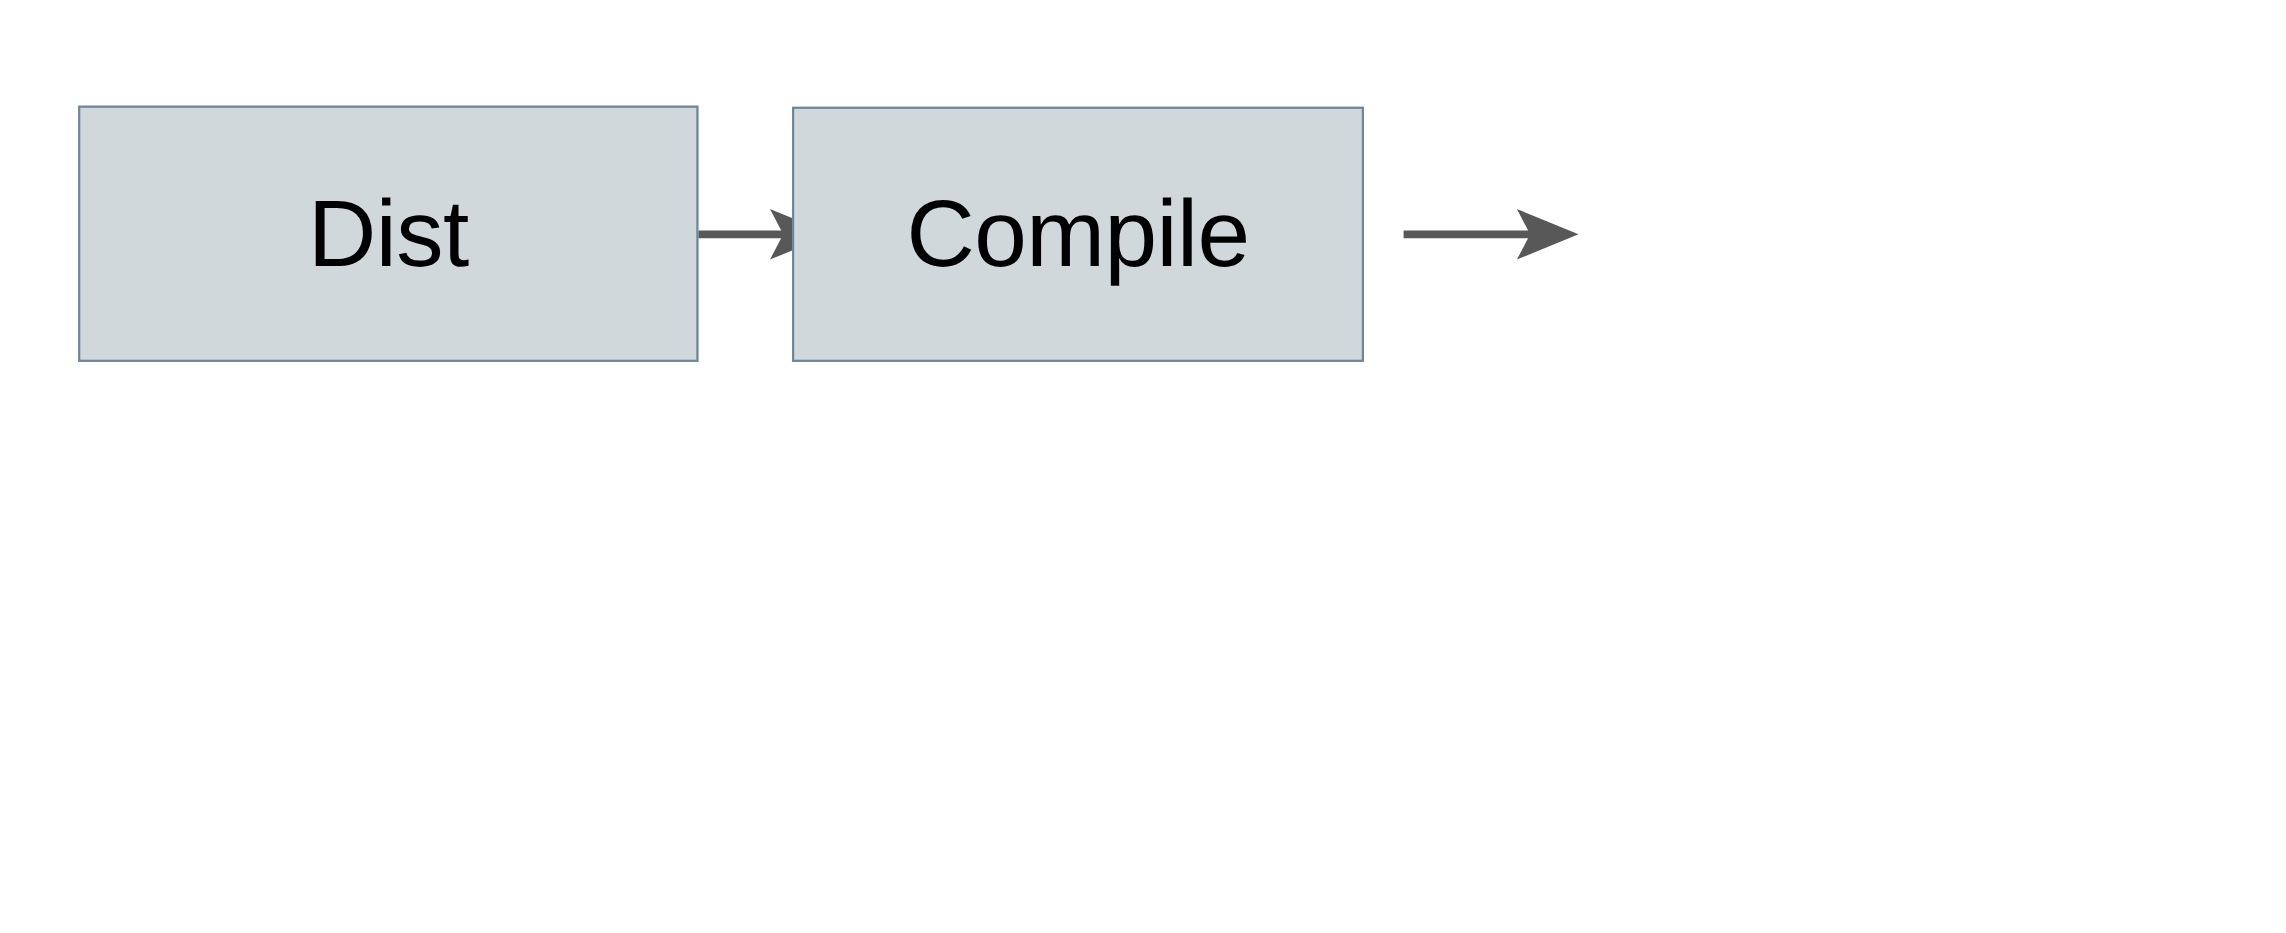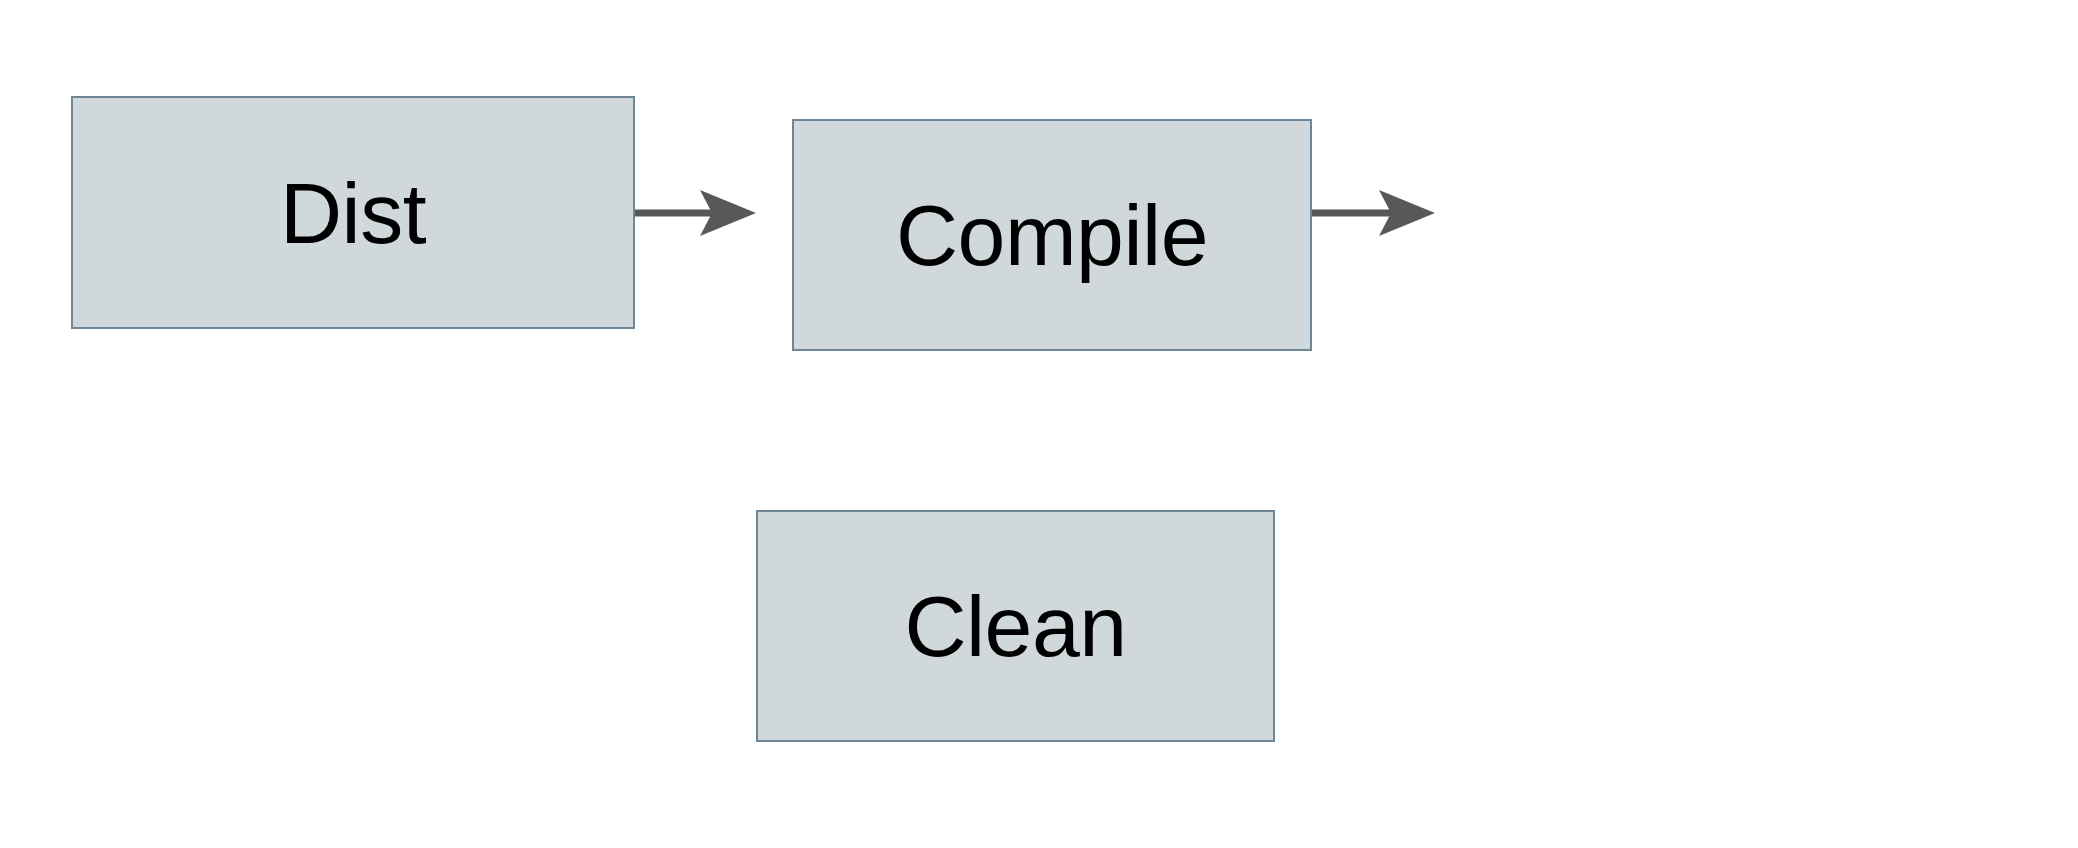--- a/index.html
+++ b/index.html
@@ -69,22 +69,19 @@
     <g>
       <line class="edge-line" x1="1276" y1="213" x2="1391" y2="213"></line>
       <path class="edge-head" d="M 1435 213 L 1379 190 L 1391 213 L 1379 236 Z"></path>
     </g>
   </svg>
 
   <div class="node" style="left:71px; top:96px; width:564px; height:233px;">
     <span class="node-label">Dist</span>
   </div>
 
-  <div class="node" style="left:792px; top:97px; width:520px; height:232px;margin-top:22px;">
+  <div class="node" style="left:720px; top:97px; width:520px; height:232px;">
     <span class="node-label">Compile</span>
   </div>
 
 
-  <div class="node" style="left:756px; top:510px; width:519px; height:232px;">
-    <span class="node-label">Clean</span>
-  </div>
 
 </div>
 
 </body></html>

